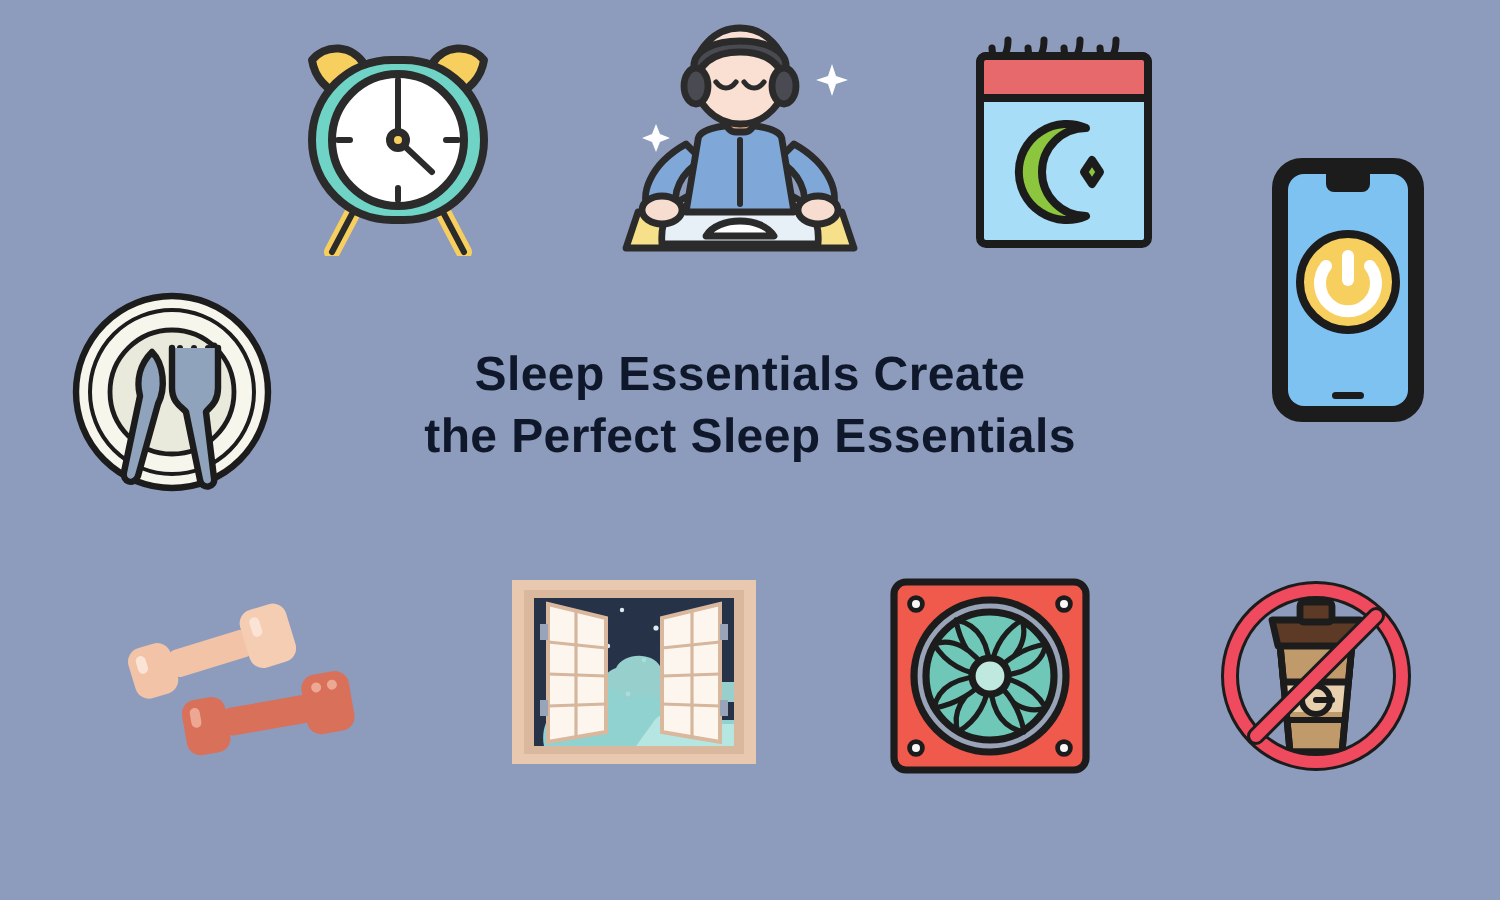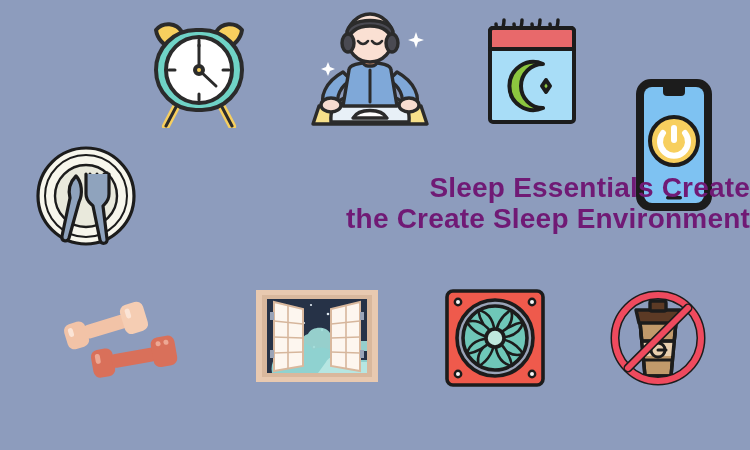--- a/index.html
+++ b/index.html
@@ -9,23 +9,23 @@
     font-family:"Liberation Sans", sans-serif;
     overflow:hidden;
     position:relative;
   }
   .stage{position:relative;width:750px;height:450px;background:#8d9cbd;overflow:hidden;}
   .icon{position:absolute;}
   .headline{
     position:absolute;
     left:0;right:0;
     top:172px;
-    text-align:right;
-    color:#701a75;
-    font-size:28px;
+    text-align:center;
+    color:#0f172a;
+    font-size:24px;
     font-weight:bold;
     line-height:31px;
     letter-spacing:0.2px;
     user-select:none;
   }
   .headline .l1,.headline .l2{display:block;}
 </style>
 </head>
 <body>
 
@@ -142,21 +142,21 @@
         <path d="M46 36 C40 42 38 50 40 58 L32 96 C31 101 37 103 39 98 L49 62 C53 54 52 42 46 36 Z" fill="#8fa3bd"></path>
 
         <path d="M60 34 L60 54 M67 34 L67 54 M74 34 L74 54" stroke-width="3" fill="none"></path>
         <path d="M56 34 L56 54 C56 62 62 64 63 66 L70 100 C71 105 78 104 77 99 L73 66 C74 64 79 62 79 54 L79 34" fill="#8fa3bd"></path>
       </g>
     </svg>
   </div>
 
   <div class="headline">
     <span class="l1">Sleep Essentials Create</span>
-    <span class="l2">the Create Sleep Environment</span>
+    <span class="l2">the Perfect Sleep Essentials</span>
   </div>
 
   <div class="icon" style="left:52px;top:292px;width:140px;height:96px;">
     <svg width="140" height="96" viewBox="0 0 140 96">
 
       <g transform="rotate(-17 52 34)">
         <rect x="12" y="22" width="22" height="26" rx="7" fill="#f2c3a7"></rect>
         <rect x="32" y="28" width="42" height="14" rx="4" fill="#f2c3a7"></rect>
         <rect x="71" y="20" width="24" height="30" rx="7" fill="#f5cdb3"></rect>
         <rect x="16" y="26" width="5" height="9" rx="2.5" fill="#fbe4d6"></rect>

